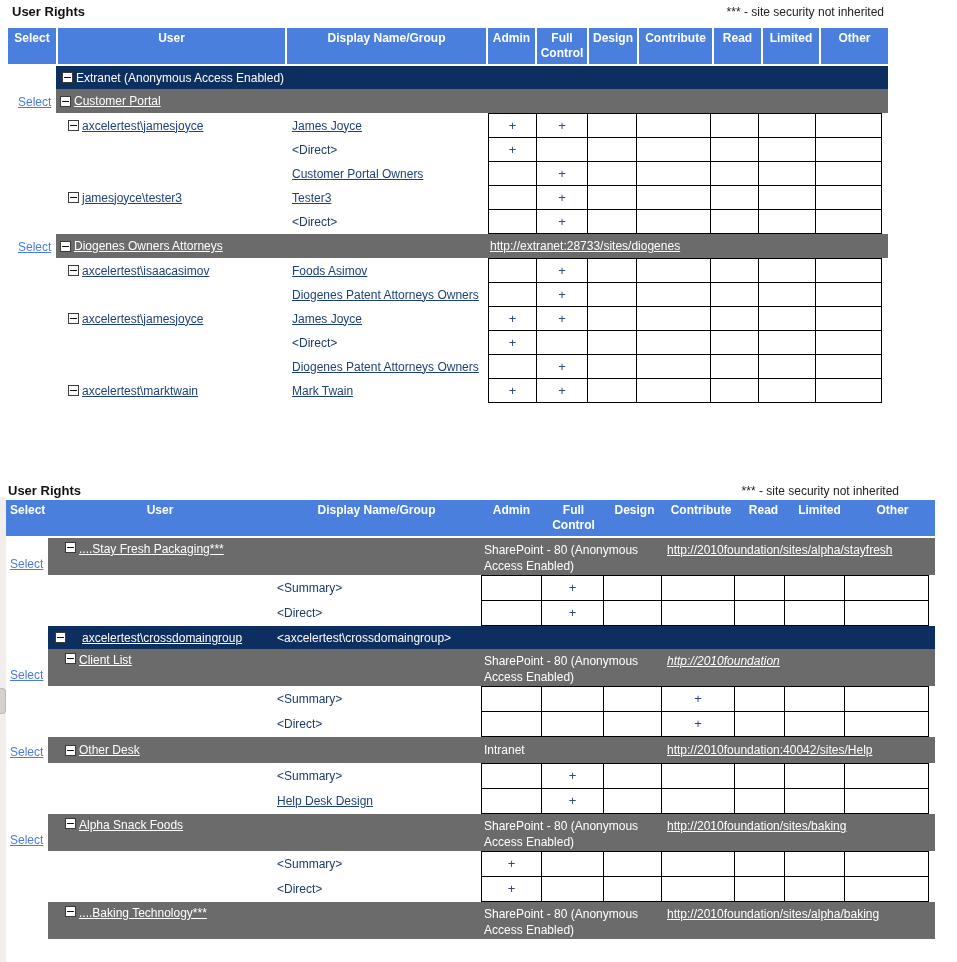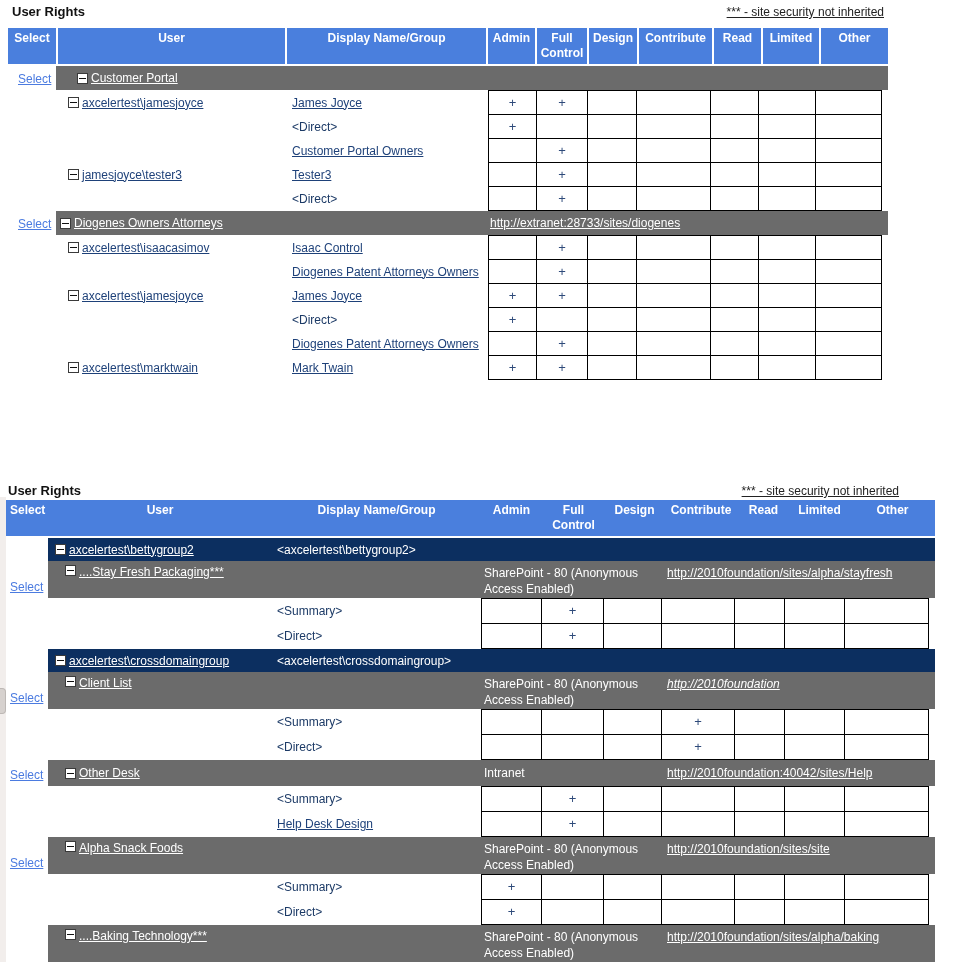--- a/index.html
+++ b/index.html
@@ -6,21 +6,21 @@
   body{
     width:957px;height:962px;overflow:hidden;background:#fff;position:relative;
     font-family:"Liberation Sans","DejaVu Sans",sans-serif;font-size:12px;color:#1c3a66;
   }
   a{cursor:pointer;}
   .tbl{position:absolute;}
   .t1{left:8px;top:4px;width:880px;}
   .t2{left:0px;top:483px;width:935px;}
   .title{position:absolute;left:4px;top:0;font-weight:bold;font-size:13px;color:#111;white-space:nowrap;}
   .t2 .title{left:8px;}
-  .legend{position:absolute;top:1px;font-size:12px;color:#222;white-space:nowrap;text-decoration:underline;}
+  .legend{position:absolute;top:1px;font-size:12px;color:#222;white-space:nowrap;}
   .t1 .legend{right:4px;}
   .t2 .legend{right:36px;}
   .hdr{position:absolute;left:0;height:36px;width:100%;}
   .t1 .hdr{top:24px;} .t2 .hdr{top:17px;}
   .hcell,.hband{position:absolute;top:0;height:36px;background:#4a7fdd;box-sizing:border-box;}
   .hlabel{position:absolute;top:3px;color:#fff;font-weight:bold;text-align:center;line-height:15px;}
   .hcell .hlabel{position:static;display:block;padding-top:3px;}
   .rows{position:absolute;left:0;right:0;}
   .t1 .rows{top:62px;} .t2 .rows{top:55px;}
   .row{position:relative;}
@@ -79,131 +79,139 @@
           <span class="hlabel">Read</span>
         </div>
         <div class="hcell" style="left: 755px; width: 56px;">
           <span class="hlabel">Limited</span>
         </div>
         <div class="hcell" style="left: 813px; width: 67px;">
           <span class="hlabel">Other</span>
         </div>
       </div>
     <div class="rows">
-        <div class="row site" style="height: 24px;">
-          <a class="sel">Select</a>
-          <div class="band grayband" style="left: 48px; padding-left: 21px;">
-            <span class="minus">
-              <i></i>
-            </span>
-            <a class="lw" style="margin-left: 3px;">Customer Portal</a>
-          </div>
-          <a class="lw info" style="left: 482px; top: 4px; margin-top: 38px;">http://extranet:28733/sites/Customer Portal</a>
-        </div>
-        <div class="row perm" style="height: 25px;">
-          <span class="celltext" style="left: 60px; top: 0px; bottom: 0px;">
-            <span class="minus">
-              <i></i>
-            </span>
-            <a class="ld">axcelertest\jamesjoyce</a>
-          </span>
-          <span class="celltext" style="left: 284px; top: 0px; bottom: 0px;">
-            <a class="ld">James Joyce</a>
-          </span>
-          <div class="pg" style="left: 480px; height: 25px;">
-            <div class="pc" style="width: 49px; line-height: 23px;">+</div>
-            <div class="pc" style="width: 52px; line-height: 23px;">+</div>
-            <div class="pc" style="width: 50px; line-height: 23px;"></div>
-            <div class="pc" style="width: 75px; line-height: 23px;"></div>
-            <div class="pc" style="width: 49px; line-height: 23px;"></div>
-            <div class="pc" style="width: 58px; line-height: 23px;"></div>
-            <div class="pc" style="width: 67px; line-height: 23px;"></div>
-          </div>
-        </div>
-        <div class="row perm" style="height: 25px; margin-top: -1px;">
-          <span class="celltext" style="left: 284px; top: 0px; bottom: 0px;">
-            <a class="pt">&lt;Direct&gt;</a>
-          </span>
-          <div class="pg" style="left: 480px; height: 25px;">
-            <div class="pc" style="width: 49px; line-height: 23px;">+</div>
-            <div class="pc" style="width: 52px; line-height: 23px;"></div>
-            <div class="pc" style="width: 50px; line-height: 23px;"></div>
-            <div class="pc" style="width: 75px; line-height: 23px;"></div>
-            <div class="pc" style="width: 49px; line-height: 23px;"></div>
-            <div class="pc" style="width: 58px; line-height: 23px;"></div>
-            <div class="pc" style="width: 67px; line-height: 23px;"></div>
-          </div>
-        </div>
-        <div class="row perm" style="height: 25px; margin-top: -1px;">
-          <span class="celltext" style="left: 284px; top: 0px; bottom: 0px;">
-            <a class="ld">Customer Portal Owners</a>
-          </span>
-          <div class="pg" style="left: 480px; height: 25px;">
-            <div class="pc" style="width: 49px; line-height: 23px;"></div>
-            <div class="pc" style="width: 52px; line-height: 23px;">+</div>
-            <div class="pc" style="width: 50px; line-height: 23px;"></div>
-            <div class="pc" style="width: 75px; line-height: 23px;"></div>
-            <div class="pc" style="width: 49px; line-height: 23px;"></div>
-            <div class="pc" style="width: 58px; line-height: 23px;"></div>
-            <div class="pc" style="width: 67px; line-height: 23px;"></div>
-          </div>
-        </div>
-        <div class="row perm" style="height: 25px; margin-top: -1px;">
-          <span class="celltext" style="left: 60px; top: 0px; bottom: 0px;">
-            <span class="minus">
-              <i></i>
-            </span>
-            <a class="ld">jamesjoyce\tester3</a>
-          </span>
-          <span class="celltext" style="left: 284px; top: 0px; bottom: 0px;">
-            <a class="ld">Tester3</a>
-          </span>
-          <div class="pg" style="left: 480px; height: 25px;">
-            <div class="pc" style="width: 49px; line-height: 23px;"></div>
-            <div class="pc" style="width: 52px; line-height: 23px;">+</div>
-            <div class="pc" style="width: 50px; line-height: 23px;"></div>
-            <div class="pc" style="width: 75px; line-height: 23px;"></div>
-            <div class="pc" style="width: 49px; line-height: 23px;"></div>
-            <div class="pc" style="width: 58px; line-height: 23px;"></div>
-            <div class="pc" style="width: 67px; line-height: 23px;"></div>
-          </div>
-        </div>
-        <div class="row perm" style="height: 25px; margin-top: -1px;">
-          <span class="celltext" style="left: 284px; top: 0px; bottom: 0px;">
-            <a class="pt">&lt;Direct&gt;</a>
-          </span>
-          <div class="pg" style="left: 480px; height: 25px;">
-            <div class="pc" style="width: 49px; line-height: 23px;"></div>
-            <div class="pc" style="width: 52px; line-height: 23px;">+</div>
-            <div class="pc" style="width: 50px; line-height: 23px;"></div>
-            <div class="pc" style="width: 75px; line-height: 23px;"></div>
-            <div class="pc" style="width: 49px; line-height: 23px;"></div>
-            <div class="pc" style="width: 58px; line-height: 23px;"></div>
-            <div class="pc" style="width: 67px; line-height: 23px;"></div>
+        <div class="row navy" style="height: 23px;">
+          <div class="band navyband" style="left: 48px; padding-left: 6px;">
+            <span class="minus">
+              <i></i>
+            </span>
+            <a class="pt" style="color: rgb(255, 255, 255); margin-left: 3px;">Extranet (Anonymous Access Enabled)</a>
           </div>
         </div>
         <div class="row site" style="height: 24px;">
           <a class="sel">Select</a>
           <div class="band grayband" style="left: 48px; padding-left: 4px;">
             <span class="minus">
               <i></i>
             </span>
-            <a class="lw" style="margin-left: 3px;">Diogenes Owners Attorneys</a>
-          </div>
-          <a class="lw info" style="left: 482px; top: 4px;">http://extranet:28733/sites/diogenes</a>
+            <a class="lw" style="margin-left: 3px;">Customer Portal</a>
+          </div>
+          <a class="lw info" style="left: 482px; top: 4px; margin-top: 38px;">http://extranet:28733/sites/Customer Portal</a>
         </div>
         <div class="row perm" style="height: 25px;">
           <span class="celltext" style="left: 60px; top: 0px; bottom: 0px;">
             <span class="minus">
               <i></i>
             </span>
+            <a class="ld">axcelertest\jamesjoyce</a>
+          </span>
+          <span class="celltext" style="left: 284px; top: 0px; bottom: 0px;">
+            <a class="ld">James Joyce</a>
+          </span>
+          <div class="pg" style="left: 480px; height: 25px;">
+            <div class="pc" style="width: 49px; line-height: 23px;">+</div>
+            <div class="pc" style="width: 52px; line-height: 23px;">+</div>
+            <div class="pc" style="width: 50px; line-height: 23px;"></div>
+            <div class="pc" style="width: 75px; line-height: 23px;"></div>
+            <div class="pc" style="width: 49px; line-height: 23px;"></div>
+            <div class="pc" style="width: 58px; line-height: 23px;"></div>
+            <div class="pc" style="width: 67px; line-height: 23px;"></div>
+          </div>
+        </div>
+        <div class="row perm" style="height: 25px; margin-top: -1px;">
+          <span class="celltext" style="left: 284px; top: 0px; bottom: 0px;">
+            <a class="pt">&lt;Direct&gt;</a>
+          </span>
+          <div class="pg" style="left: 480px; height: 25px;">
+            <div class="pc" style="width: 49px; line-height: 23px;">+</div>
+            <div class="pc" style="width: 52px; line-height: 23px;"></div>
+            <div class="pc" style="width: 50px; line-height: 23px;"></div>
+            <div class="pc" style="width: 75px; line-height: 23px;"></div>
+            <div class="pc" style="width: 49px; line-height: 23px;"></div>
+            <div class="pc" style="width: 58px; line-height: 23px;"></div>
+            <div class="pc" style="width: 67px; line-height: 23px;"></div>
+          </div>
+        </div>
+        <div class="row perm" style="height: 25px; margin-top: -1px;">
+          <span class="celltext" style="left: 284px; top: 0px; bottom: 0px;">
+            <a class="ld">Customer Portal Owners</a>
+          </span>
+          <div class="pg" style="left: 480px; height: 25px;">
+            <div class="pc" style="width: 49px; line-height: 23px;"></div>
+            <div class="pc" style="width: 52px; line-height: 23px;">+</div>
+            <div class="pc" style="width: 50px; line-height: 23px;"></div>
+            <div class="pc" style="width: 75px; line-height: 23px;"></div>
+            <div class="pc" style="width: 49px; line-height: 23px;"></div>
+            <div class="pc" style="width: 58px; line-height: 23px;"></div>
+            <div class="pc" style="width: 67px; line-height: 23px;"></div>
+          </div>
+        </div>
+        <div class="row perm" style="height: 25px; margin-top: -1px;">
+          <span class="celltext" style="left: 60px; top: 0px; bottom: 0px;">
+            <span class="minus">
+              <i></i>
+            </span>
+            <a class="ld">jamesjoyce\tester3</a>
+          </span>
+          <span class="celltext" style="left: 284px; top: 0px; bottom: 0px;">
+            <a class="ld">Tester3</a>
+          </span>
+          <div class="pg" style="left: 480px; height: 25px;">
+            <div class="pc" style="width: 49px; line-height: 23px;"></div>
+            <div class="pc" style="width: 52px; line-height: 23px;">+</div>
+            <div class="pc" style="width: 50px; line-height: 23px;"></div>
+            <div class="pc" style="width: 75px; line-height: 23px;"></div>
+            <div class="pc" style="width: 49px; line-height: 23px;"></div>
+            <div class="pc" style="width: 58px; line-height: 23px;"></div>
+            <div class="pc" style="width: 67px; line-height: 23px;"></div>
+          </div>
+        </div>
+        <div class="row perm" style="height: 25px; margin-top: -1px;">
+          <span class="celltext" style="left: 284px; top: 0px; bottom: 0px;">
+            <a class="pt">&lt;Direct&gt;</a>
+          </span>
+          <div class="pg" style="left: 480px; height: 25px;">
+            <div class="pc" style="width: 49px; line-height: 23px;"></div>
+            <div class="pc" style="width: 52px; line-height: 23px;">+</div>
+            <div class="pc" style="width: 50px; line-height: 23px;"></div>
+            <div class="pc" style="width: 75px; line-height: 23px;"></div>
+            <div class="pc" style="width: 49px; line-height: 23px;"></div>
+            <div class="pc" style="width: 58px; line-height: 23px;"></div>
+            <div class="pc" style="width: 67px; line-height: 23px;"></div>
+          </div>
+        </div>
+        <div class="row site" style="height: 24px;">
+          <a class="sel">Select</a>
+          <div class="band grayband" style="left: 48px; padding-left: 4px;">
+            <span class="minus">
+              <i></i>
+            </span>
+            <a class="lw" style="margin-left: 3px;">Diogenes Owners Attorneys</a>
+          </div>
+          <a class="lw info" style="left: 482px; top: 4px;">http://extranet:28733/sites/diogenes</a>
+        </div>
+        <div class="row perm" style="height: 25px;">
+          <span class="celltext" style="left: 60px; top: 0px; bottom: 0px;">
+            <span class="minus">
+              <i></i>
+            </span>
             <a class="ld">axcelertest\isaacasimov</a>
           </span>
           <span class="celltext" style="left: 284px; top: 0px; bottom: 0px;">
-            <a class="ld">Isaac Control</a>
+            <a class="ld">Foods Asimov</a>
           </span>
           <div class="pg" style="left: 480px; height: 25px;">
             <div class="pc" style="width: 49px; line-height: 23px;"></div>
             <div class="pc" style="width: 52px; line-height: 23px;">+</div>
             <div class="pc" style="width: 50px; line-height: 23px;"></div>
             <div class="pc" style="width: 75px; line-height: 23px;"></div>
             <div class="pc" style="width: 49px; line-height: 23px;"></div>
             <div class="pc" style="width: 58px; line-height: 23px;"></div>
             <div class="pc" style="width: 67px; line-height: 23px;"></div>
           </div>
@@ -303,29 +311,20 @@
         <span class="hlabel" style="left: 272px; width: 209px;">Display Name/Group</span>
         <span class="hlabel" style="left: 481px; width: 61px;">Admin</span>
         <span class="hlabel" style="left: 542px; width: 63px;">Full Control</span>
         <span class="hlabel" style="left: 605px; width: 59px;">Design</span>
         <span class="hlabel" style="left: 664px; width: 74px;">Contribute</span>
         <span class="hlabel" style="left: 738px; width: 51px;">Read</span>
         <span class="hlabel" style="left: 789px; width: 61px;">Limited</span>
         <span class="hlabel" style="left: 850px; width: 85px;">Other</span>
       </div>
     <div class="rows">
-        <div class="row navy" style="height: 23px;">
-          <div class="band navyband" style="left: 48px; padding-left: 7px;">
-            <span class="minus">
-              <i></i>
-            </span>
-            <a class="lw" style="margin-left: 3px;">axcelertest\bettygroup2</a>
-            <span style="position: absolute; left: 229px;">&lt;axcelertest\bettygroup2&gt;</span>
-          </div>
-        </div>
         <div class="row site" style="height: 37px;">
           <a class="sel">Select</a>
           <div class="band grayband top" style="left: 48px; padding-left: 17px;">
             <span class="minus">
               <i></i>
             </span>
             <a class="lw" style="margin-left: 3px;">....Stay Fresh Packaging***</a>
           </div>
           <div class="info" style="left: 484px; width: 180px; top: 4px;">SharePoint - 80 (Anonymous Access Enabled)</div>
           <a class="lw info" style="left: 667px; top: 4px;">http://2010foundation/sites/alpha/stayfresh</a>
@@ -356,21 +355,21 @@
             <div class="pc" style="width: 51px; line-height: 24px;"></div>
             <div class="pc" style="width: 61px; line-height: 24px;"></div>
             <div class="pc" style="width: 85px; line-height: 24px;"></div>
           </div>
         </div>
         <div class="row navy" style="height: 23px;">
           <div class="band navyband" style="left: 48px; padding-left: 7px;">
             <span class="minus">
               <i></i>
             </span>
-            <a class="lw" style="margin-left: 3px;">axcelertest\crossdomaingroup</a>
+            <a class="lw" style="margin-left: 16px;">axcelertest\crossdomaingroup</a>
             <span style="position: absolute; left: 229px;">&lt;axcelertest\crossdomaingroup&gt;</span>
           </div>
         </div>
         <div class="row site" style="height: 37px;">
           <a class="sel">Select</a>
           <div class="band grayband top" style="left: 48px; padding-left: 17px;">
             <span class="minus">
               <i></i>
             </span>
             <a class="lw" style="margin-left: 3px;">Client List</a>
@@ -447,21 +446,21 @@
         </div>
         <div class="row site" style="height: 37px;">
           <a class="sel">Select</a>
           <div class="band grayband top" style="left: 48px; padding-left: 17px;">
             <span class="minus">
               <i></i>
             </span>
             <a class="lw" style="margin-left: 3px;">Alpha Snack Foods</a>
           </div>
           <div class="info" style="left: 484px; width: 180px; top: 4px;">SharePoint - 80 (Anonymous Access Enabled)</div>
-          <a class="lw info" style="left: 667px; top: 4px;">http://2010foundation/sites/site</a>
+          <a class="lw info" style="left: 667px; top: 4px;">http://2010foundation/sites/baking</a>
         </div>
         <div class="row perm" style="height: 26px;">
           <span class="celltext" style="left: 277px; top: 0px; bottom: 0px;">
             <a class="pt">&lt;Summary&gt;</a>
           </span>
           <div class="pg" style="left: 481px; height: 26px;">
             <div class="pc" style="width: 61px; line-height: 24px;">+</div>
             <div class="pc" style="width: 63px; line-height: 24px;"></div>
             <div class="pc" style="width: 59px; line-height: 24px;"></div>
             <div class="pc" style="width: 74px; line-height: 24px;"></div>

